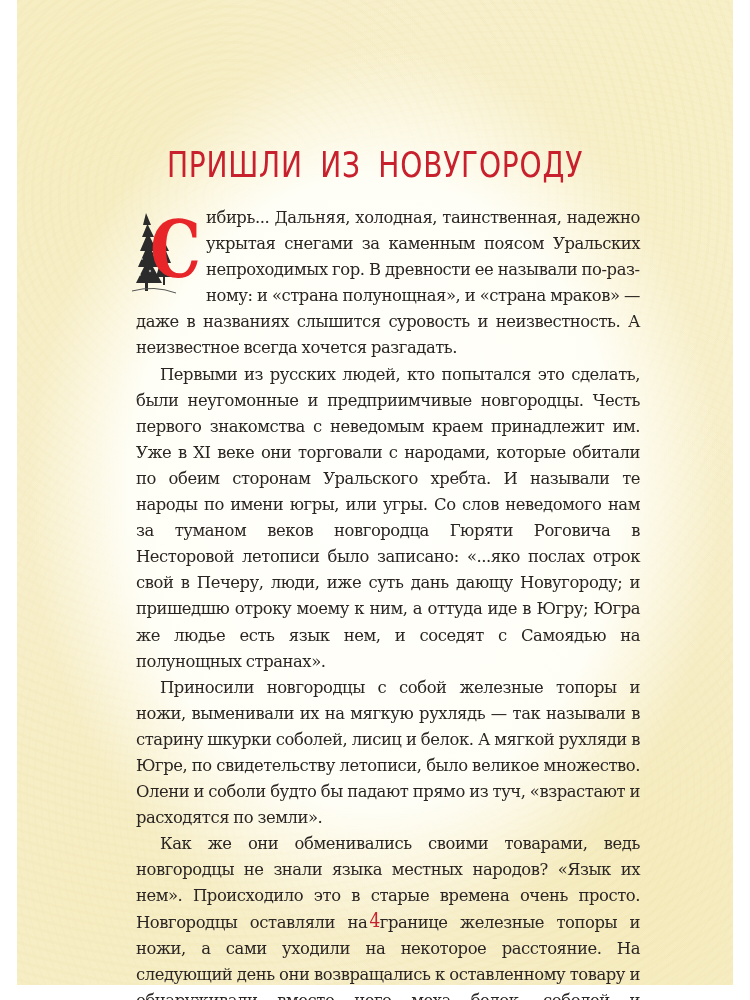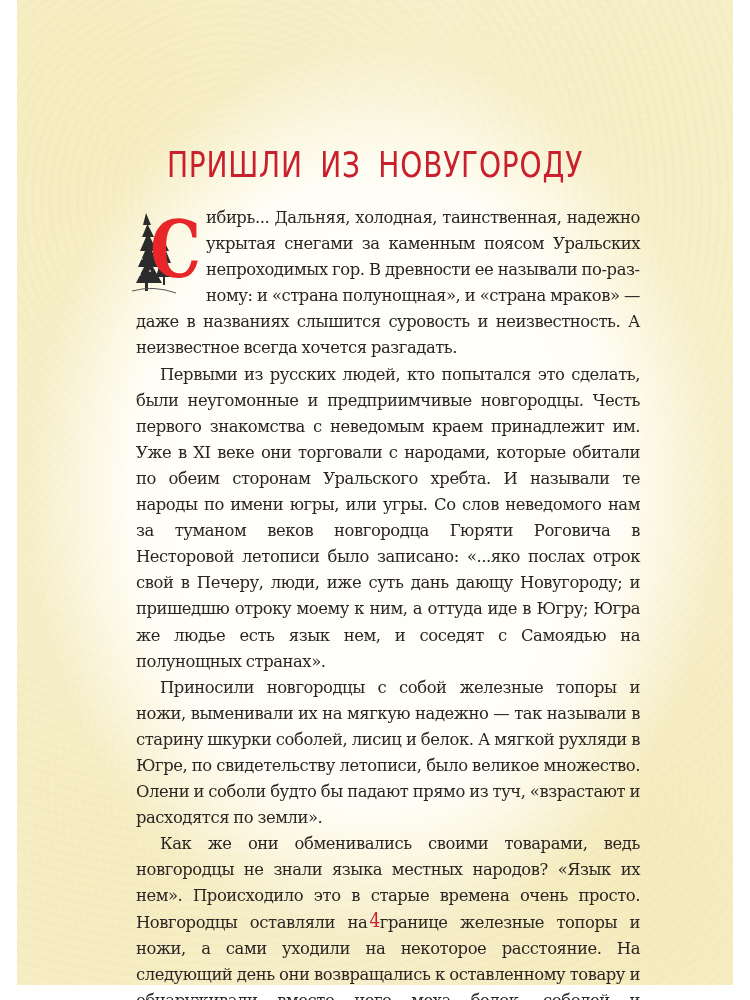--- a/index.html
+++ b/index.html
@@ -132,18 +132,18 @@
           <circle cx="22" cy="44" r="0.9"></circle>
             <circle cx="33" cy="48" r="1"></circle>
             <circle cx="36" cy="58" r="0.9"></circle>
         </g>
         <path d="M0,80 Q22,74 44,82" stroke="#555" stroke-width="1" fill="none"></path>
       </svg>
       <span class="dropcap-letter">С</span>
     </span><span>ибирь... Дальняя, холодная, таинственная, надежно укрытая снегами за каменным поясом Уральских непроходимых гор. В древности ее называли по-раз­ному: и «страна полунощная», и «страна мраков» — даже в названиях слышится суровость и неизвестность. А неиз­вестное всегда хочется разгадать.</span>
   </p>
   <p>Первыми из русских людей, кто попытался это сделать, были неугомонные и предприимчивые новгородцы. Честь первого зна­комства с неведомым краем принадлежит им. Уже в XI веке они торговали с народами, которые обитали по обеим сторонам Ураль­ского хребта. И называли те народы по имени югры, или угры. Со слов неведомого нам за туманом веков новгородца Гюряти Рогови­ча в Несторовой летописи было записано: «...яко послах отрок свой в Печеру, люди, иже суть дань дающу Новугороду; и пришедшю от­року моему к ним, а оттуда иде в Югру; Югра же людье есть язык нем, и соседят с Самоядью на полунощных странах».</p>
-  <p>Приносили новгородцы с собой железные топоры и ножи, выменивали их на мягкую надежно — так называли в старину шкурки соболей, лисиц и белок. А мягкой рухляди в Югре, по свидетельству летописи, было великое множество. Олени и со­боли будто бы падают прямо из туч, «взрастают и расходятся по земли».</p>
+  <p>Приносили новгородцы с собой железные топоры и ножи, выменивали их на мягкую рухлядь — так называли в старину шкурки соболей, лисиц и белок. А мягкой рухляди в Югре, по свидетельству летописи, было великое множество. Олени и со­боли будто бы падают прямо из туч, «взрастают и расходятся по земли».</p>
   <p>Как же они обменивались своими товарами, ведь новгородцы не знали языка местных народов? «Язык их нем». Происходило это в старые времена очень просто. Новгородцы оставляли на границе железные топоры и ножи, а сами уходили на некоторое расстоя­ние. На следующий день они возвращались к оставленному товару и обнаруживали вместо него меха белок, соболей и горностаев.</p>
 
 </div>
 
 <div class="page-number">4</div>
 
 </body></html>

